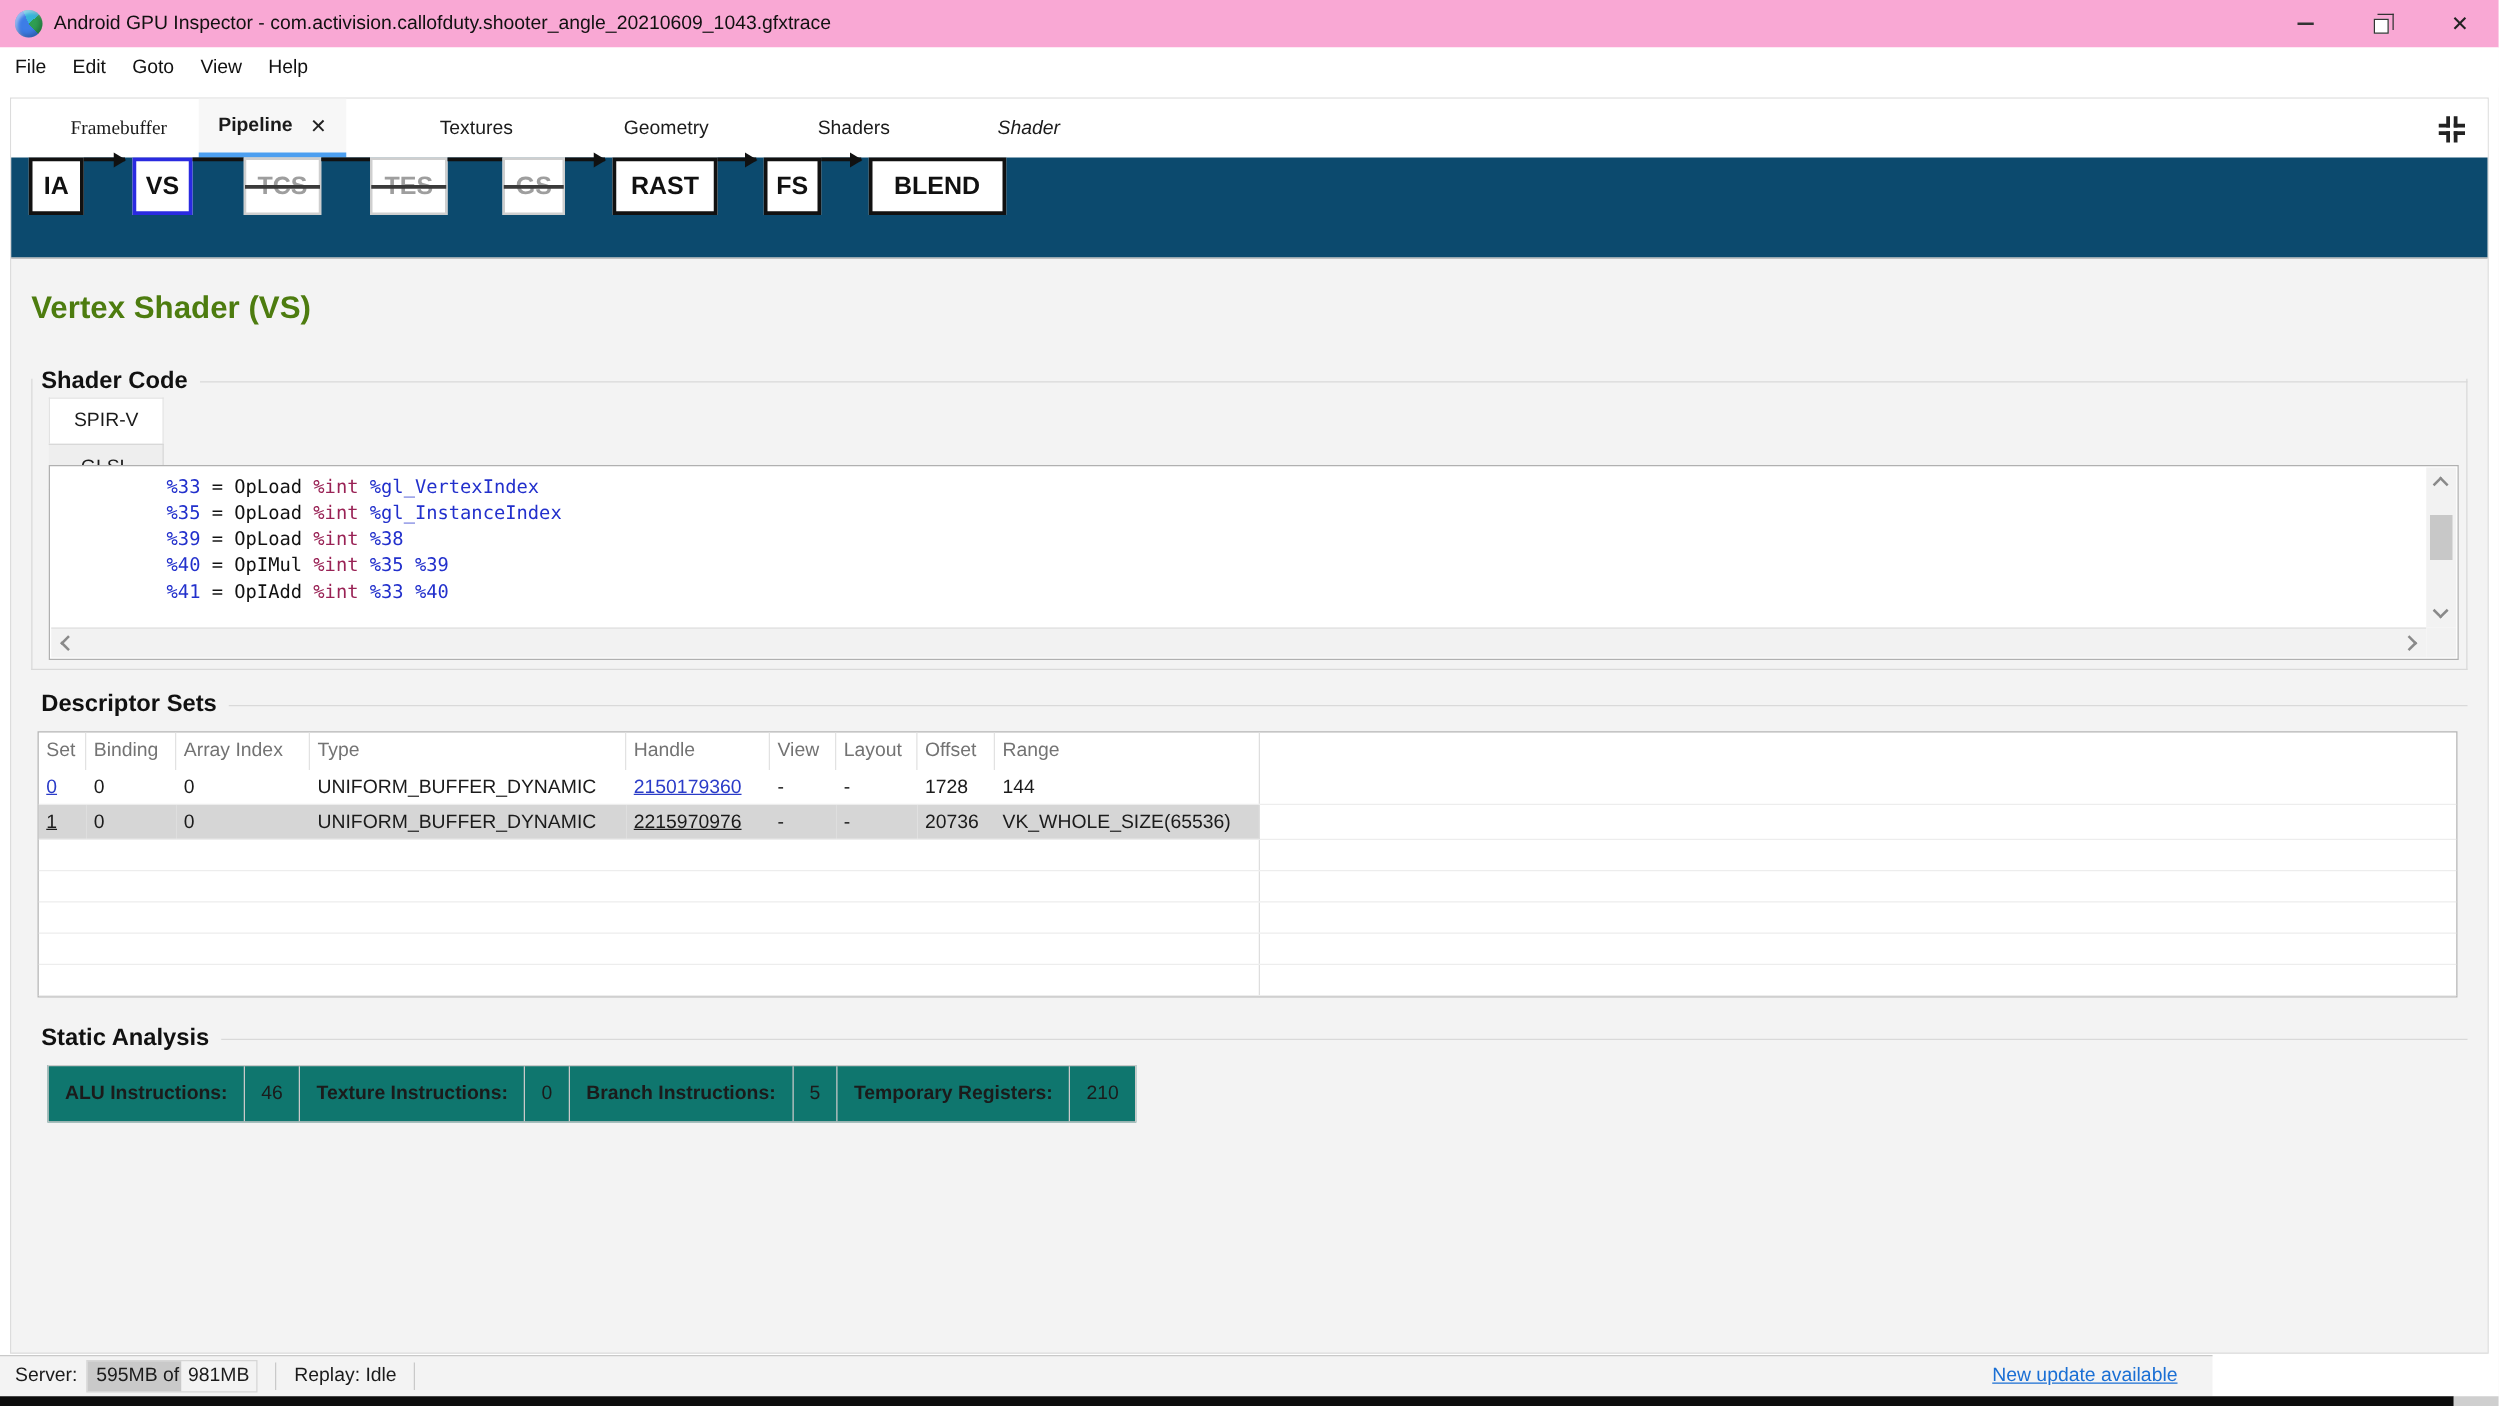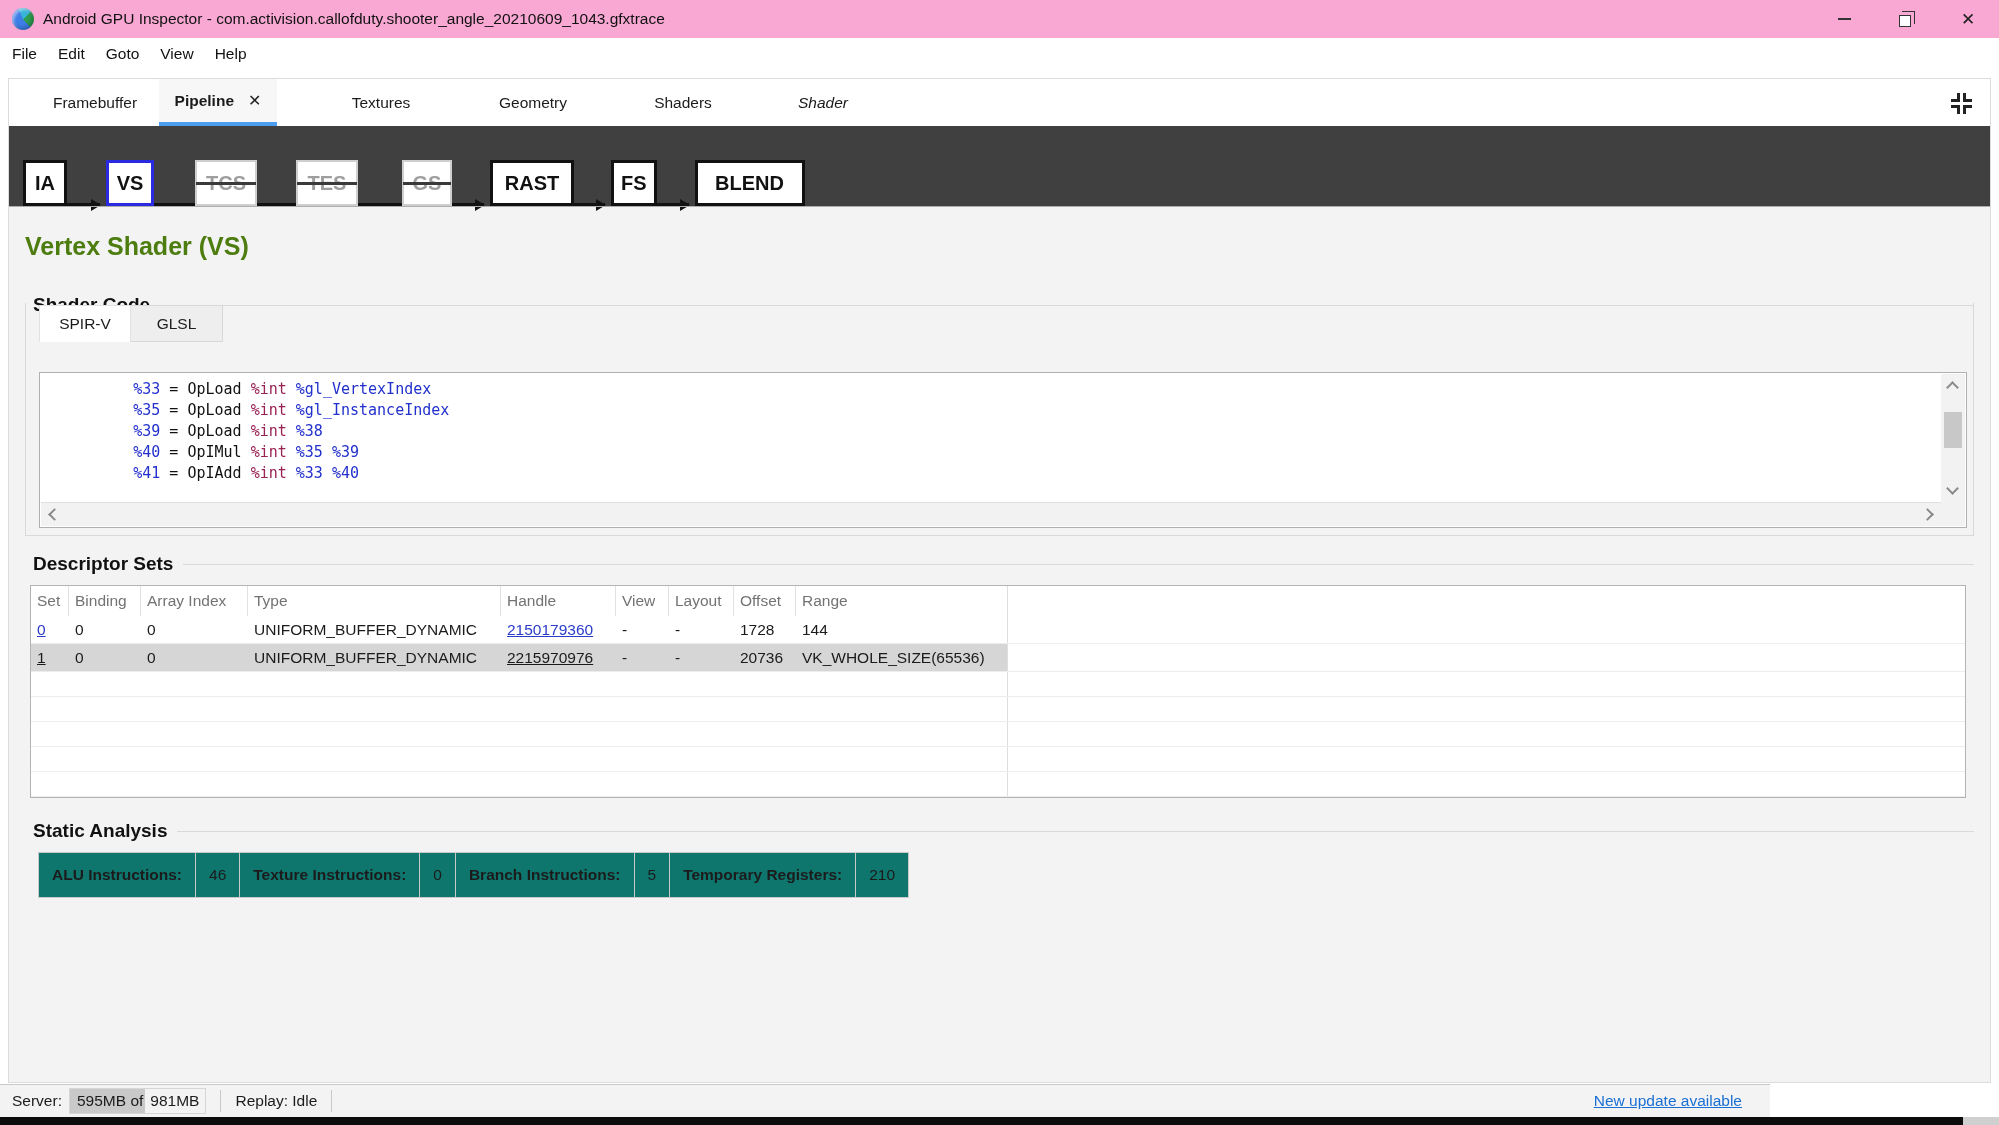--- a/index.html
+++ b/index.html
@@ -38,42 +38,42 @@
   .tab .tab-close{margin-left:14px;font-size:16px;color:#222;font-weight:400;}
   .tab.italic .tab-label{font-style:italic;}
   .collapse-btn{position:absolute;left:1948px;top:90px;width:26px;height:26px;display:grid;grid-template-columns:9px 9px;grid-template-rows:9px 9px;gap:3px;align-content:center;justify-content:center;cursor:default;}
   .cq{width:9px;height:9px;}
   .cq.tl{border-right:3px solid #222;border-bottom:3px solid #222;}
   .cq.tr{border-left:3px solid #222;border-bottom:3px solid #222;}
   .cq.bl{border-right:3px solid #222;border-top:3px solid #222;}
   .cq.br{border-left:3px solid #222;border-top:3px solid #222;}
 
   
-  .pipeline-band{position:absolute;left:9px;top:126px;width:1981px;height:80px;background:#404040;display:flex;align-items:flex-end;padding-left:14px;}
+  .pipeline-band{position:absolute;left:9px;top:126px;width:1981px;height:80px;background:#0c4a6e;display:flex;align-items:flex-start;padding-left:14px;}
   .band-divider{position:absolute;left:9px;top:206px;width:1981px;height:1px;background:#adadad;}
   .stage{height:46px;display:flex;align-items:center;justify-content:center;background:#fff;font-weight:700;font-size:20px;position:relative;padding:0 7px;white-space:nowrap;}
   .stage.enabled{border:3px solid #111;color:#111;}
   .stage.selected{border:3px solid var(--selbox);color:#111;}
   .stage.disabled{border:2px solid #cfcfcf;color:#9e9e9e;}
   .stage.disabled:before{content:"";position:absolute;left:-1px;right:-1px;top:50%;height:2.5px;margin-top:-1px;background:#3a3a3a;}
   .connector{height:3px;background:#111;position:relative;}
   .connector .arrowhead{position:absolute;right:-1px;top:50%;transform:translateY(-50%);width:0;height:0;border-left:10px solid #111;border-top:6.5px solid transparent;border-bottom:6.5px solid transparent;}
 
   
   .main-bg{position:absolute;left:9px;top:207px;width:1981px;height:876px;background:#f3f3f3;}
   .page-title{position:absolute;left:25px;top:232px;font-size:25px;font-weight:700;color:#4d7c0f;}
 
   .legend-row{position:absolute;display:flex;align-items:center;height:26px;}
   .section-heading{font-size:19px;font-weight:700;color:#111;white-space:nowrap;}
   .legend-line{flex:1;height:1px;background:#d9d9d9;margin-left:10px;}
 
   
   .shader-group{position:absolute;left:25px;top:303px;width:1949px;height:233px;border:1px solid #d9d9d9;border-top:none;}
   .shader-legend{left:25px;top:292px;width:1949px;padding-left:8px;}
-  .code-tabs{position:absolute;left:13px;top:2px;display:flex;}
+  .code-tabs{position:absolute;left:13px;top:15px;display:flex;flex-direction:column;}
   .code-tab{height:37px;min-width:92px;display:flex;align-items:center;justify-content:center;font-size:15.5px;padding:0 16px;cursor:default;}
   .code-tab.active{background:#fff;border:1px solid #e2e2e2;border-bottom:none;}
   .code-tab.inactive{background:#eeeeee;border:1px solid #d8d8d8;border-left:none;}
   .code-panel{position:absolute;left:13px;top:69px;width:1928px;height:156px;background:#fff;border:1px solid #b0b0b0;}
   .code-view{position:absolute;left:1px;top:1px;right:25px;bottom:25px;overflow:hidden;padding:5px 0 0 20px;}
   .code-line{font-family:"DejaVu Sans Mono",monospace;font-size:15px;line-height:21px;white-space:pre;color:#111;}
   .tok-id{color:var(--codeid);}
   .tok-ty{color:var(--codety);}
   .tok-bi{color:var(--codeid);font-weight:400;margin-top:16px;}
   .vscroll{position:absolute;top:1px;right:1px;bottom:25px;width:24px;background:#f2f2f2;}
@@ -145,21 +145,21 @@
 
 <div class="menubar" id="menubar">
     <span class="menu-item">File</span>
     <span class="menu-item">Edit</span>
     <span class="menu-item">Goto</span>
     <span class="menu-item">View</span>
     <span class="menu-item">Help</span>
   </div>
 
 <div class="tabbar" id="tabbar">
-    <div class="tab" style="left: 22px; width: 128px;">
+    <div class="tab" style="left: 22px; width: 128px; font-family: Liberation Serif, serif;">
       <span class="tab-label">Framebuffer</span>
     </div>
     <div class="tab active" style="left: 150px; width: 118px;">
       <span class="tab-label">Pipeline</span>
       <span class="tab-close">✕</span>
     </div>
     <div class="tab" style="left: 322px; width: 100px;">
       <span class="tab-label">Textures</span>
     </div>
     <div class="tab" style="left: 468px; width: 112px;">

